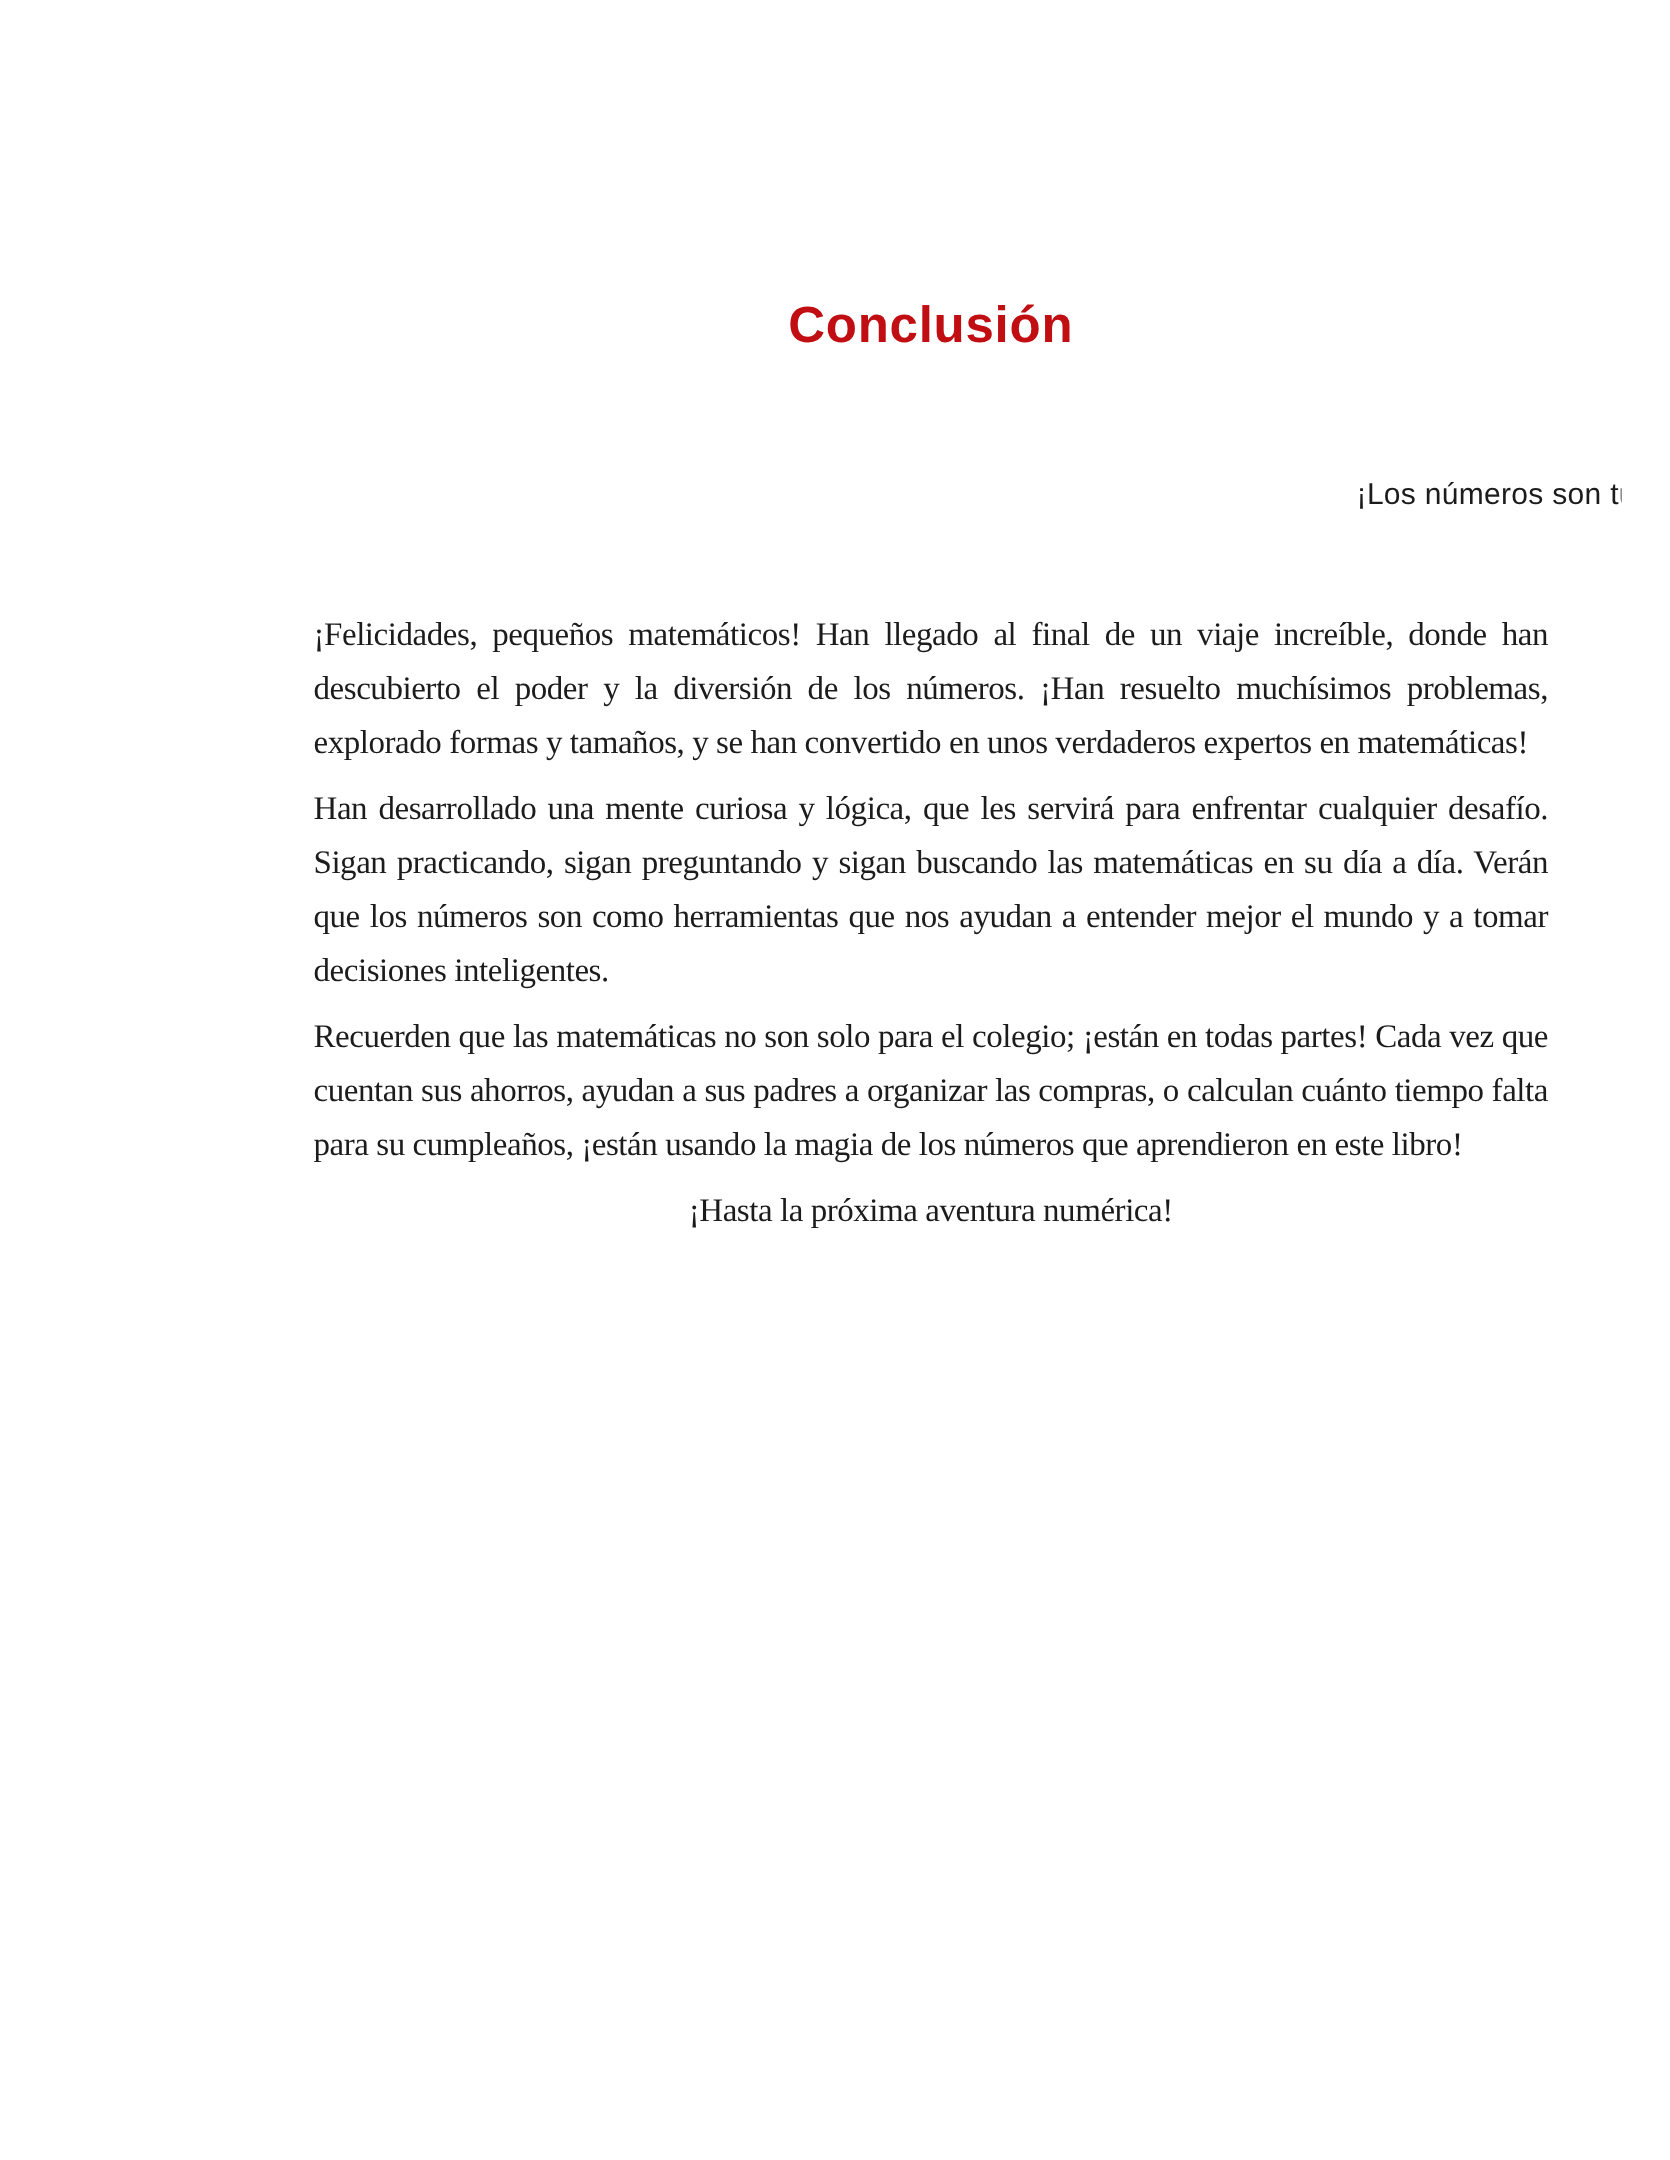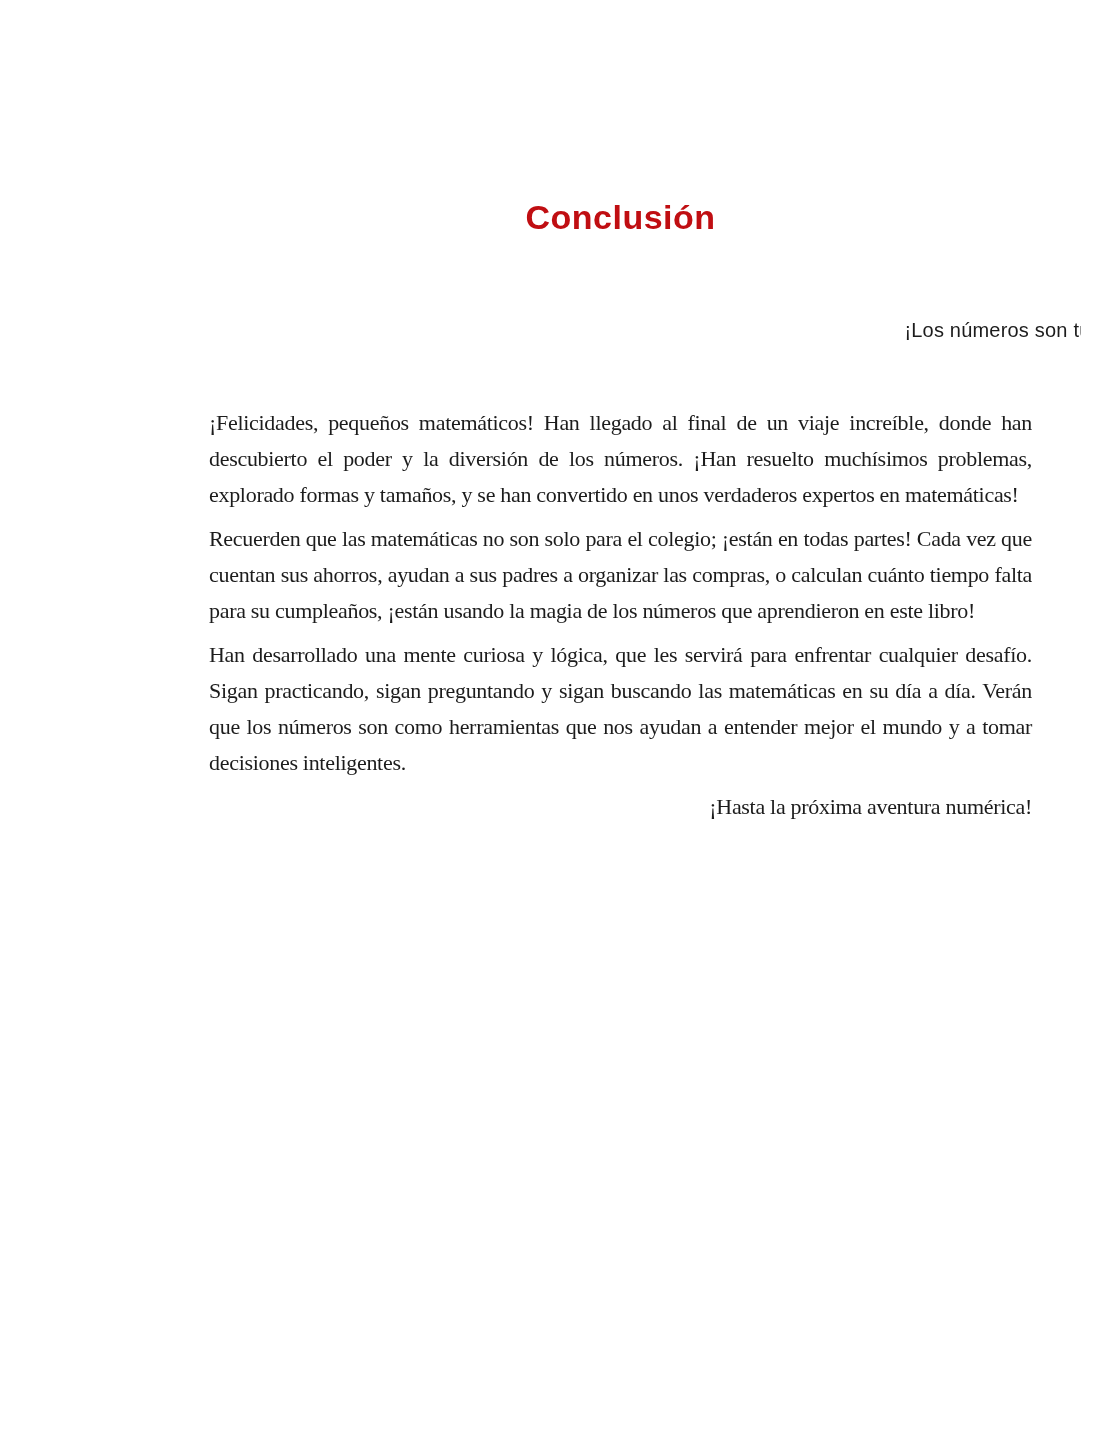--- a/index.html
+++ b/index.html
@@ -57,21 +57,21 @@
     text-align: justify;
     text-justify: inter-word;
   }
 
   .body-text p {
     margin: 0 0 8px 0;
     font-family: Liberation Serif, serif;
   }
 
   .body-text p:last-child {
-    text-align: right;
+    text-align: center;
   }
 
   .page-number {
     position: absolute;
     top: 1374px;
     right: 43px;
     font-size: 30px;
     font-weight: bold;
     font-style: italic;
     color: #14532d;
@@ -82,20 +82,20 @@
 <body>
 
 <div class="page" style="--color-title: #C00E12; --color-body_text: #1C1C1C; --color-background: #FFFFFF;">
 
   <h1 class="title">Conclusión</h1>
 
   <h2 class="subtitle">¡Los números son tus aliados!</h2>
 
   <div class="body-text">
     <p>¡Felicidades, pequeños matemáticos! Han llegado al final de un viaje increíble, donde han descubierto el poder y la diversión de los números. ¡Han resuelto muchísimos problemas, explorado formas y tamaños, y se han convertido en unos verdaderos expertos en matemáticas!</p>
+    <p>Han desarrollado una mente curiosa y lógica, que les servirá para enfrentar cualquier desafío. Sigan practicando, sigan preguntando y sigan buscando las matemáticas en su día a día. Verán que los números son como herramientas que nos ayudan a entender mejor el mundo y a tomar decisiones inteligentes.</p>
     <p>Recuerden que las matemáticas no son solo para el colegio; ¡están en todas partes! Cada vez que cuentan sus ahorros, ayudan a sus padres a organizar las compras, o calculan cuánto tiempo falta para su cumpleaños, ¡están usando la magia de los números que aprendieron en este libro!</p>
-    <p>Han desarrollado una mente curiosa y lógica, que les servirá para enfrentar cualquier desafío. Sigan practicando, sigan preguntando y sigan buscando las matemáticas en su día a día. Verán que los números son como herramientas que nos ayudan a entender mejor el mundo y a tomar decisiones inteligentes.</p>
     <p>¡Hasta la próxima aventura numérica!</p>
   </div>
 
   <div class="page-number">138</div>
 
 </div>
 
 </body></html>

